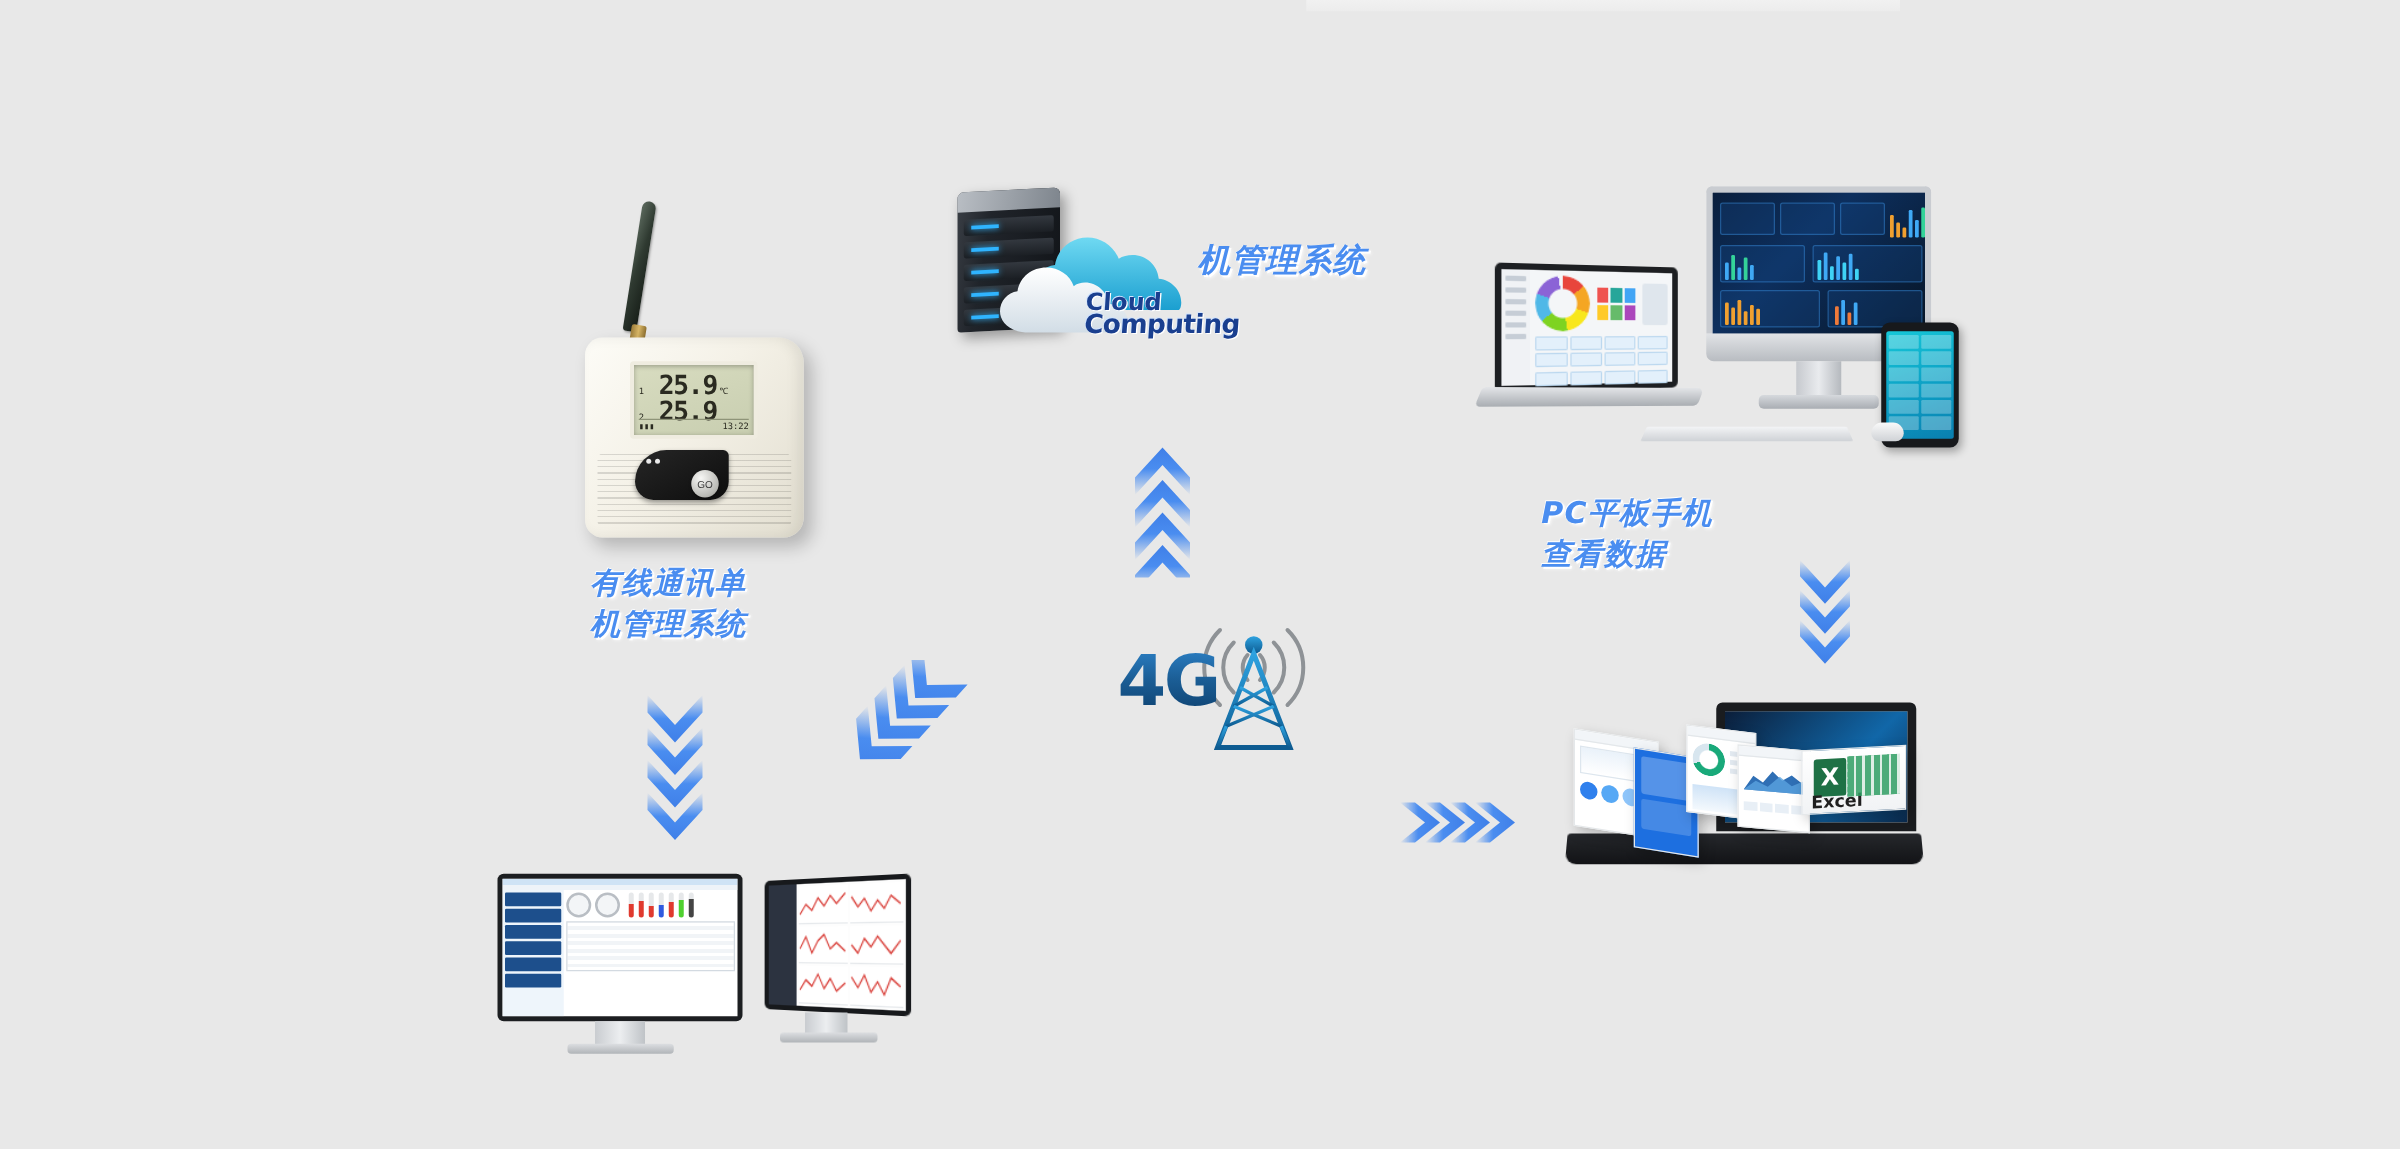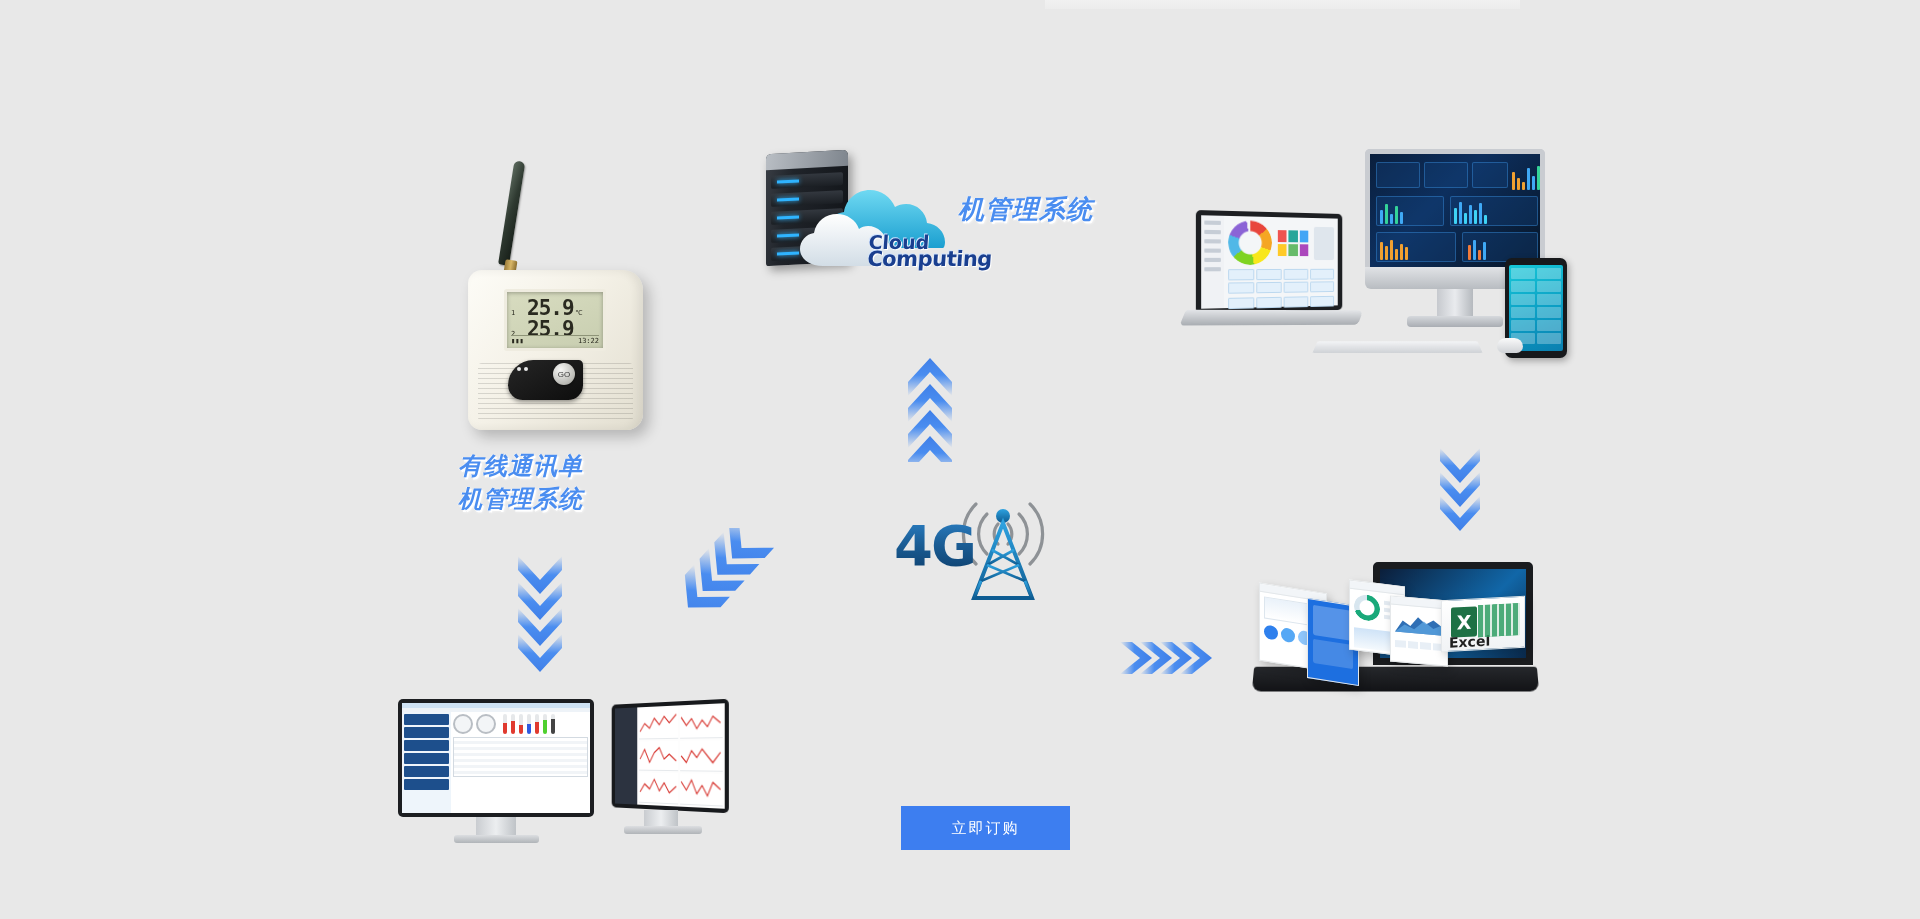--- a/index.html
+++ b/index.html
@@ -31,21 +31,21 @@
     color: #4a8df0;
     font-weight: bold; font-style: italic;
     font-size: 24px; line-height: 33px;
     letter-spacing: 1px;
     text-shadow: 1.5px 1.5px 0 #ffffff, -0.5px -0.5px 0 #ffffff,
                  2px 2px 3px rgba(255,255,255,.9);
     white-space: pre-line;
     font-family: "DejaVu Sans", "Liberation Sans", sans-serif;
   }
   .cap-cloud  { left: 958px; top: 193px; font-size: 26px; }
-  .cap-wired  { left: 458px; top: 450px; }
+  .cap-wired  { left: 472px; top: 450px; }
   .cap-pc     { left: 1233px; top: 394px; }
   .cap-net    { left: 873px; top: 627px; }
   .cap-store  { left: 1270px; top: 740px; line-height: 31px; }
 
   
   .order-btn {
     position: absolute; left: 901px; top: 806px; width: 169px; height: 44px;
     background: #3d7ef0; border: none; cursor: pointer;
     color: #ffffff; font-size: 15px; letter-spacing: 2px;
     font-family: "DejaVu Sans", "Liberation Sans", sans-serif;
@@ -99,21 +99,21 @@
   }
   .sensor {
     position: absolute; left: 40px; top: 90px; width: 75px; height: 40px;
     background: linear-gradient(150deg,#262626,#0d0d0d);
     border-radius: 34px 6px 20px 20px;
     box-shadow: 0 2px 4px rgba(0,0,0,.4);
   }
   .sensor .leds { position: absolute; left: 9px; top: 7px; display: flex; gap: 3px; }
   .sensor .leds i { width: 4px; height: 4px; border-radius: 50%; background: #e9e9e9; display: block; }
   .gobtn {
-    position: absolute; right: 8px; top: 3px; width: 22px; height: 22px;
+    position: absolute; right: 8px; top: 16px; width: 22px; height: 22px;
     border-radius: 50%;
     background: radial-gradient(circle at 35% 30%, #f7f7f5, #b9b9b4 70%, #8c8c88);
     box-shadow: 0 1px 2px rgba(0,0,0,.5);
     font-size: 8px; color: #3a3a3a; font-weight: normal;
     display: flex; align-items: center; justify-content: center;
   }
 
   
   .cloudgrp { position: absolute; left: 756px; top: 148px; width: 230px; height: 140px; }
   .rack {
@@ -569,20 +569,22 @@
             <span></span>
             <span></span>
           </div>
       </div>
     </div>
 
     <div class="keyboard"></div>
     <div class="mouse"></div>
   </div>
 
+  <div class="caption cap-pc">PC平板手机
+查看数据</div>
 
   <div class="monitors">
     <div class="mon1-frame">
       <div class="mon1-scr">
         <div class="sw-title"></div>
         <div class="sw-menu"></div>
         <div class="sw-body">
           <div class="sw-left">
             <i></i>
               <i></i>
@@ -779,15 +781,14 @@
     </linearGradient>
       </defs>
     <g fill="url(#grt)">
       <path d="M2 10 L22 26 L2 42 L14 42 L34 26 L14 10 Z"></path>
       <path d="M22 10 L42 26 L22 42 L34 42 L54 26 L34 10 Z"></path>
       <path d="M42 10 L62 26 L42 42 L54 42 L74 26 L54 10 Z"></path>
       <path d="M62 10 L82 26 L62 42 L74 42 L94 26 L74 10 Z"></path>
     </g>
   </svg>
 
-  <button class="order-btn">立即订购</button>
 
 </div>
 
 </body></html>

